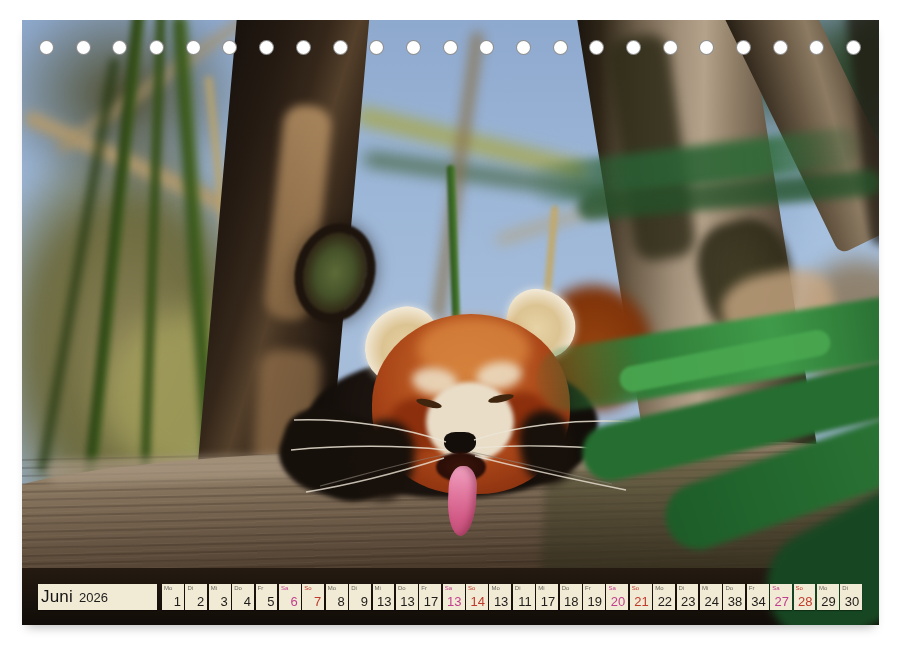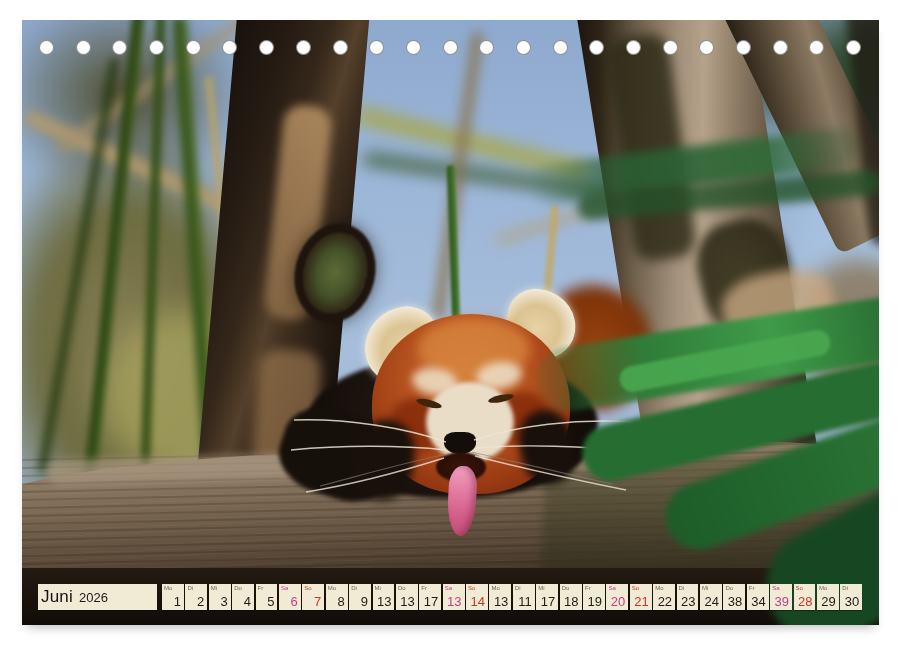--- a/index.html
+++ b/index.html
@@ -337,21 +337,21 @@
         <div class="day-cell wk">
     <span class="wd">Do</span>
     <span class="num">38</span>
   </div>
         <div class="day-cell wk">
     <span class="wd">Fr</span>
     <span class="num">34</span>
   </div>
         <div class="day-cell sa">
     <span class="wd">Sa</span>
-    <span class="num">39</span>
+    <span class="num">27</span>
   </div>
         <div class="day-cell so">
     <span class="wd">So</span>
     <span class="num">28</span>
   </div>
         <div class="day-cell wk">
     <span class="wd">Mo</span>
     <span class="num">29</span>
   </div>
         <div class="day-cell wk">

